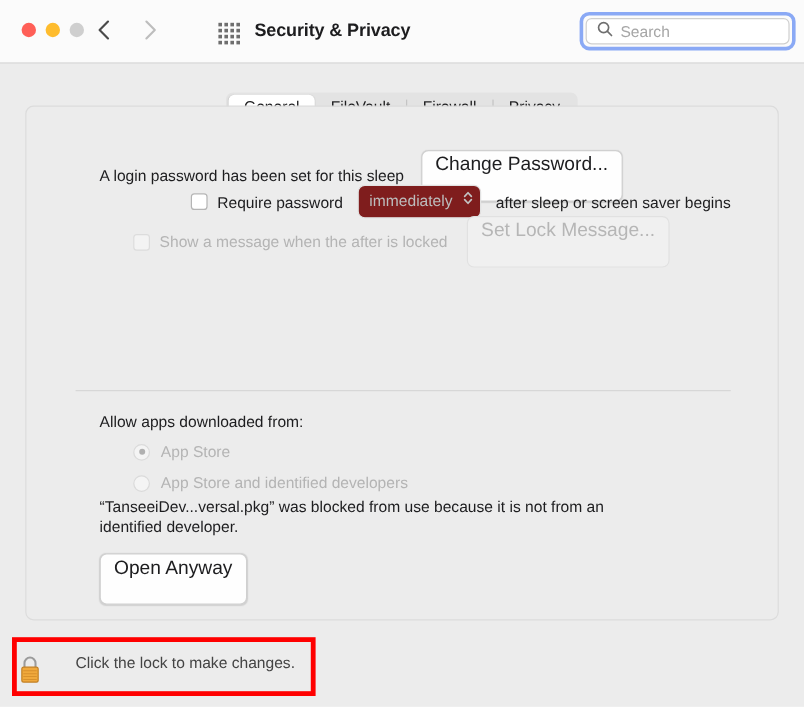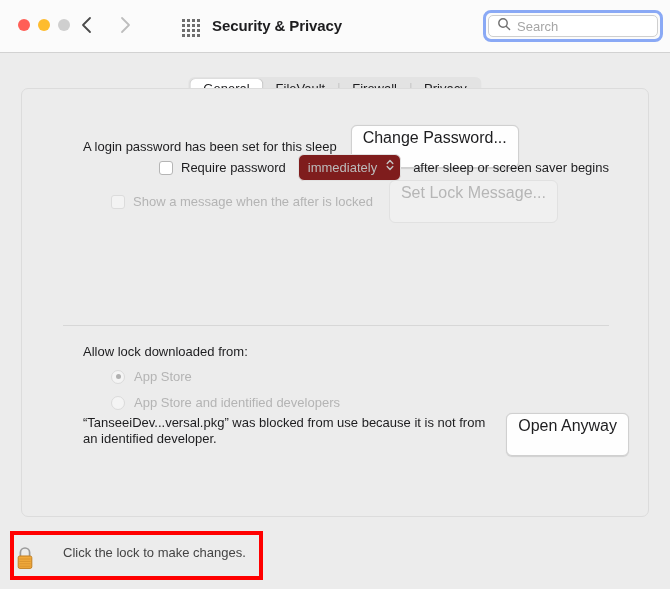--- a/index.html
+++ b/index.html
@@ -280,20 +280,21 @@
   }
 
   #blocked-row {
     position: absolute;
     left: 61px; top: 326px;
     width: 546px;
     display: flex;
     align-items: flex-start;
     justify-content: space-between;
     gap: 16px;
+    flex-direction: column;
   }
   #blocked-text {
     font-size: 13px;
     color: #1d1d1f;
     line-height: 16px;
     max-width: 430px;
   }
   #open-anyway-btn { margin-top: -2px; }
 
   
@@ -418,21 +419,21 @@
 
     <div class="opt-row" id="showmsg-row">
       <span class="cb dim"></span>
       <span class="opt-label dim">Show a message when the after is locked</span>
       <span class="push-btn disabled" style="margin-left:8px;">Set Lock Message...</span>
     </div>
 
 
     <div id="divider"></div>
 
-    <div id="allow-label">Allow lock downloaded from:</div>
+    <div id="allow-label">Allow apps downloaded from:</div>
 
     <div id="radio-appstore">
       <span class="rb selected"></span>
       <span class="opt-label dim">App Store</span>
     </div>
 
     <div id="radio-identified">
       <span class="rb"></span>
       <span class="opt-label dim">App Store and identified developers</span>
     </div>

